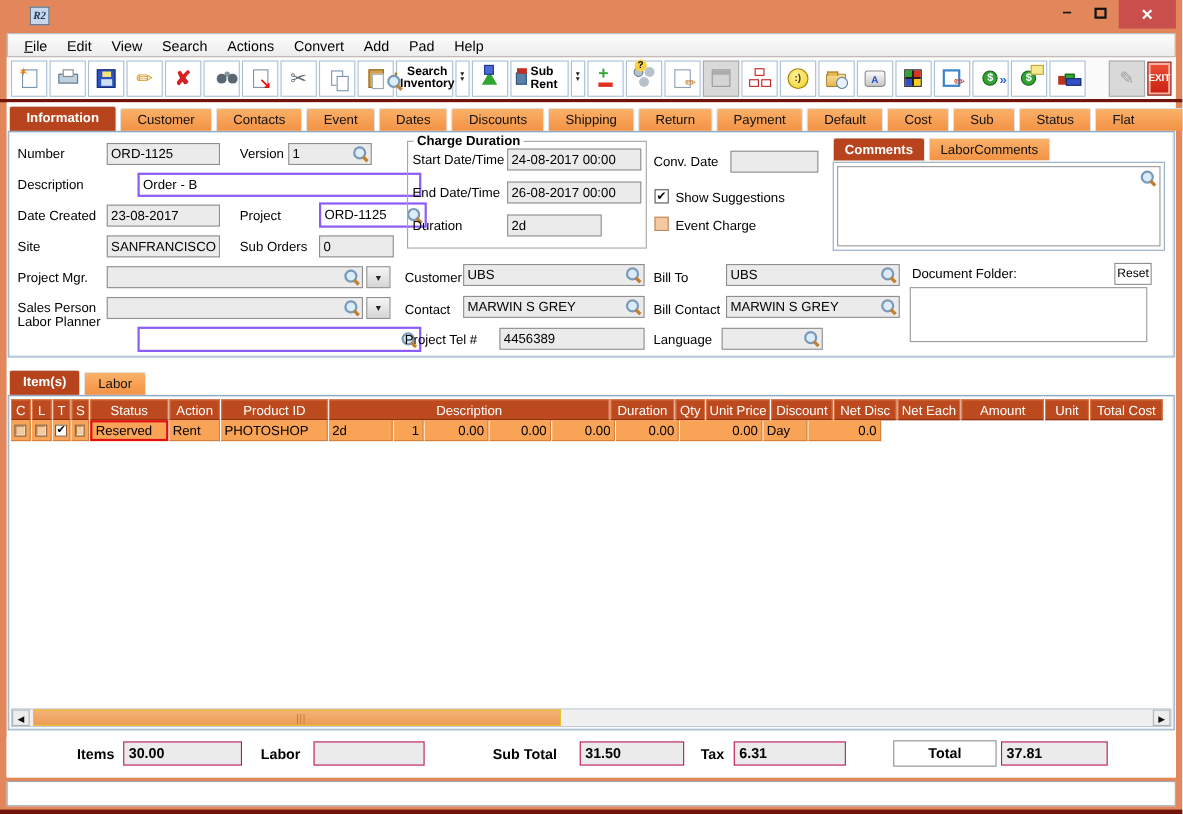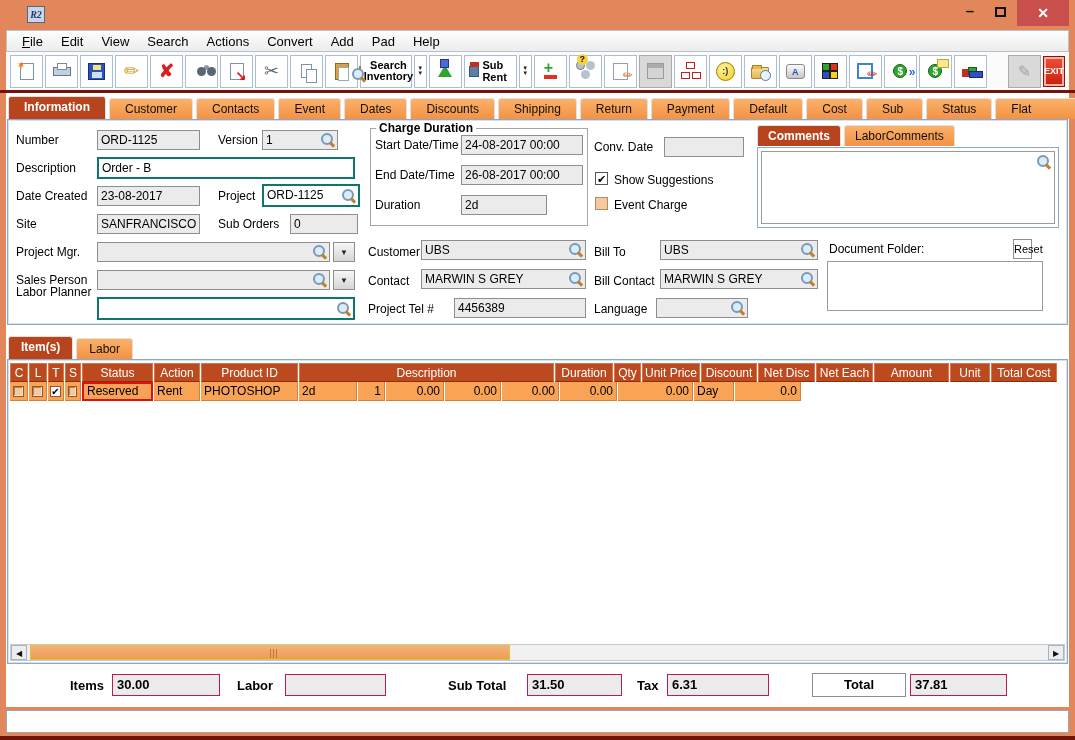--- a/index.html
+++ b/index.html
@@ -108,36 +108,36 @@
   .main-tabs { top:3px; left:2px; }
   .item-tabs { top:243px; left:2px; }
   .comment-tabs { top:0px; left:0px; }
 
   
   .info-panel { position:absolute; top:26px; left:1px; right:1px; height:206px;
     background:#fff; border:1px solid #8FA8C4; box-shadow:0 0 0 1px #D7E1EC inset; }
   .lbl { position:absolute; font-size:12px; white-space:nowrap; }
   .field { position:absolute; height:20px; background:#EBEBEB; border:1px solid #8E8E8E;
     font-size:12px; padding:0 3px; line-height:18px; white-space:nowrap; overflow:hidden; }
-  .field.white { background:#fff; border:2px solid #0f766e; }
+  .field.white { background:#fff; border:2px solid #8b5cf6;margin-left:28px; }
   .field .fmag { position:absolute; right:2px; top:2px; }
   .combo-btn { position:absolute; width:22px; height:20px; background:linear-gradient(#F6F6F6,#D5D5D5);
     border:1px solid #8E8E8E; text-align:center; font-size:8px; line-height:19px; color:#222; }
   .groupbox { position:absolute; left:362px; top:8px; width:218px; height:98px; border:1px solid #A6A6A6; }
   .groupbox > .gb-title { position:absolute; top:-8px; left:5px; background:#fff; padding:0 3px; font-weight:bold; font-size:12px; }
   .checkbox { position:absolute; width:13px; height:13px; background:#fff; border:1px solid #555;
     font-size:11px; line-height:12px; text-align:center; }
   .checkbox.orange { background:#F5C9A0; border:1px solid #B58A62; }
 
   
   .comments-wrap { position:absolute; left:749px; top:5px; width:302px; height:125px; }
   .comments-outer { position:absolute; top:22px; left:0; width:302px; height:81px; border:1px solid #8FA8C4; padding:3px; background:#fff; }
   .comments-box { width:100%; height:100%; border:1px solid #9A9A9A; position:relative; background:#fff; }
   .comments-box .fmag { position:absolute; right:3px; top:3px; }
-  .reset-btn { position:absolute; left:1005px; top:119px; width:19px; height:20px; background:#fff;
+  .reset-btn { position:absolute; left:1005px; top:119px; width:34px; height:20px; background:#fff;
     border:1px solid #8E8E8E; font-size:11px; text-align:center; line-height:18px; }
   .docfolder-box { position:absolute; left:819px; top:141px; width:216px; height:50px; background:#fff; border:1px solid #9A9A9A; }
 
   
   .table-panel { position:absolute; top:266px; left:1px; right:1px; height:305px;
     background:#fff; border:1px solid #8FA8C4; box-shadow:0 0 0 1px #D7E1EC inset; }
   .grid { position:absolute; top:3px; left:2px; right:2px; }
   .grid-row { display:flex; height:19px; }
   .hcell { background:#BC4A1E; color:#fff; font-size:12px; text-align:center; line-height:18px;
     margin-right:1px; border:1px solid #D8784A; border-bottom-color:#8A2E10; white-space:nowrap; overflow:hidden; }

